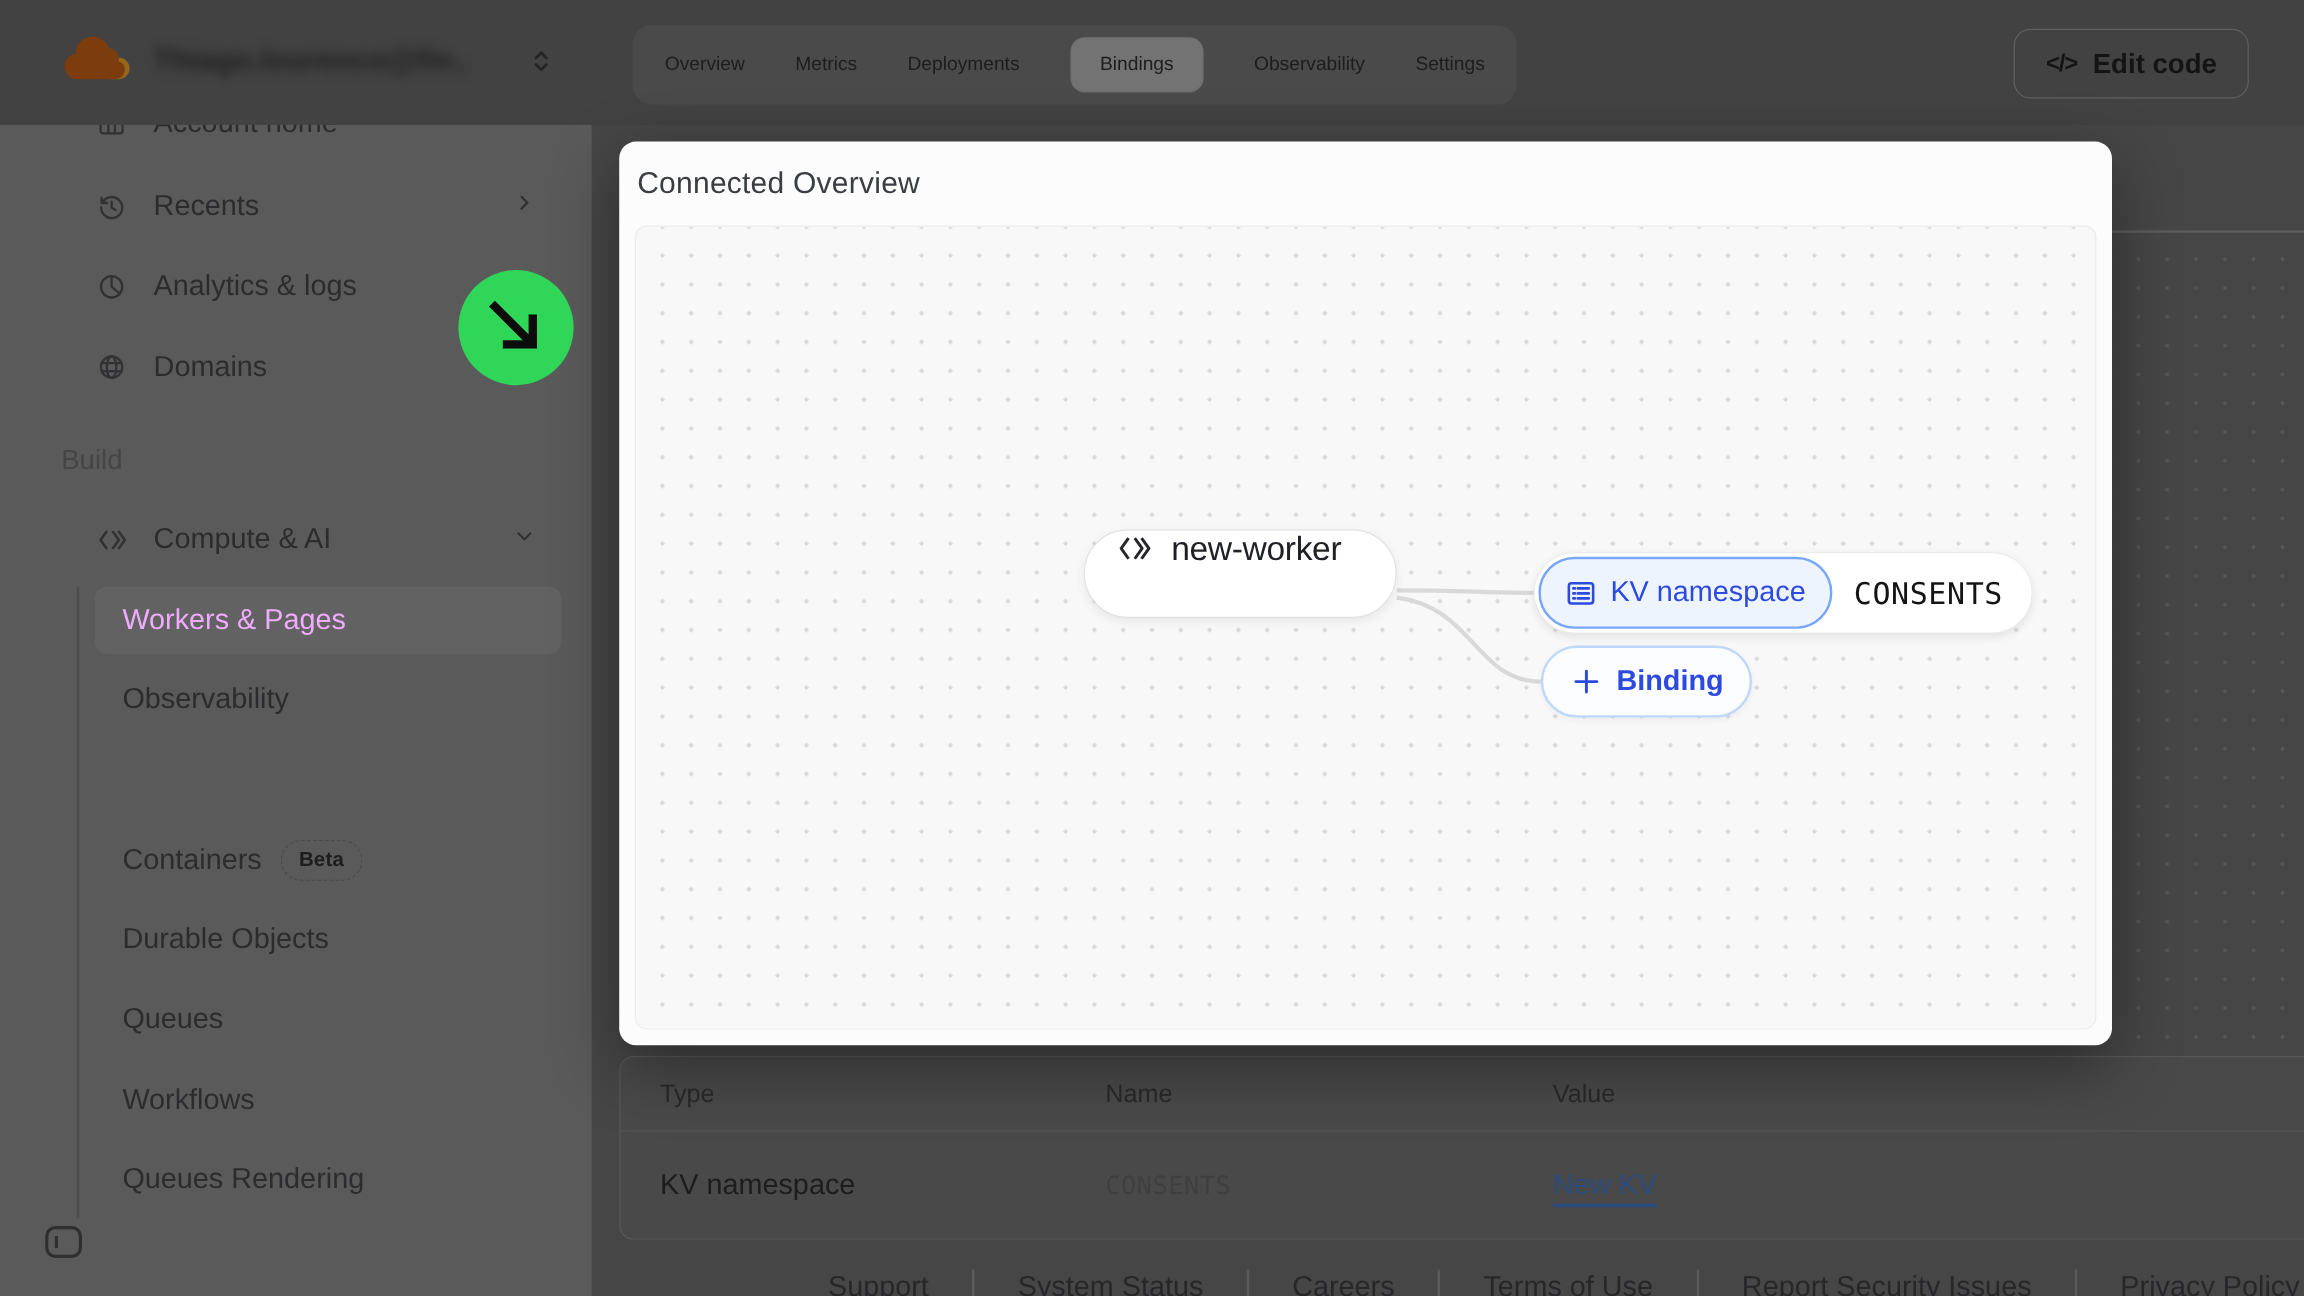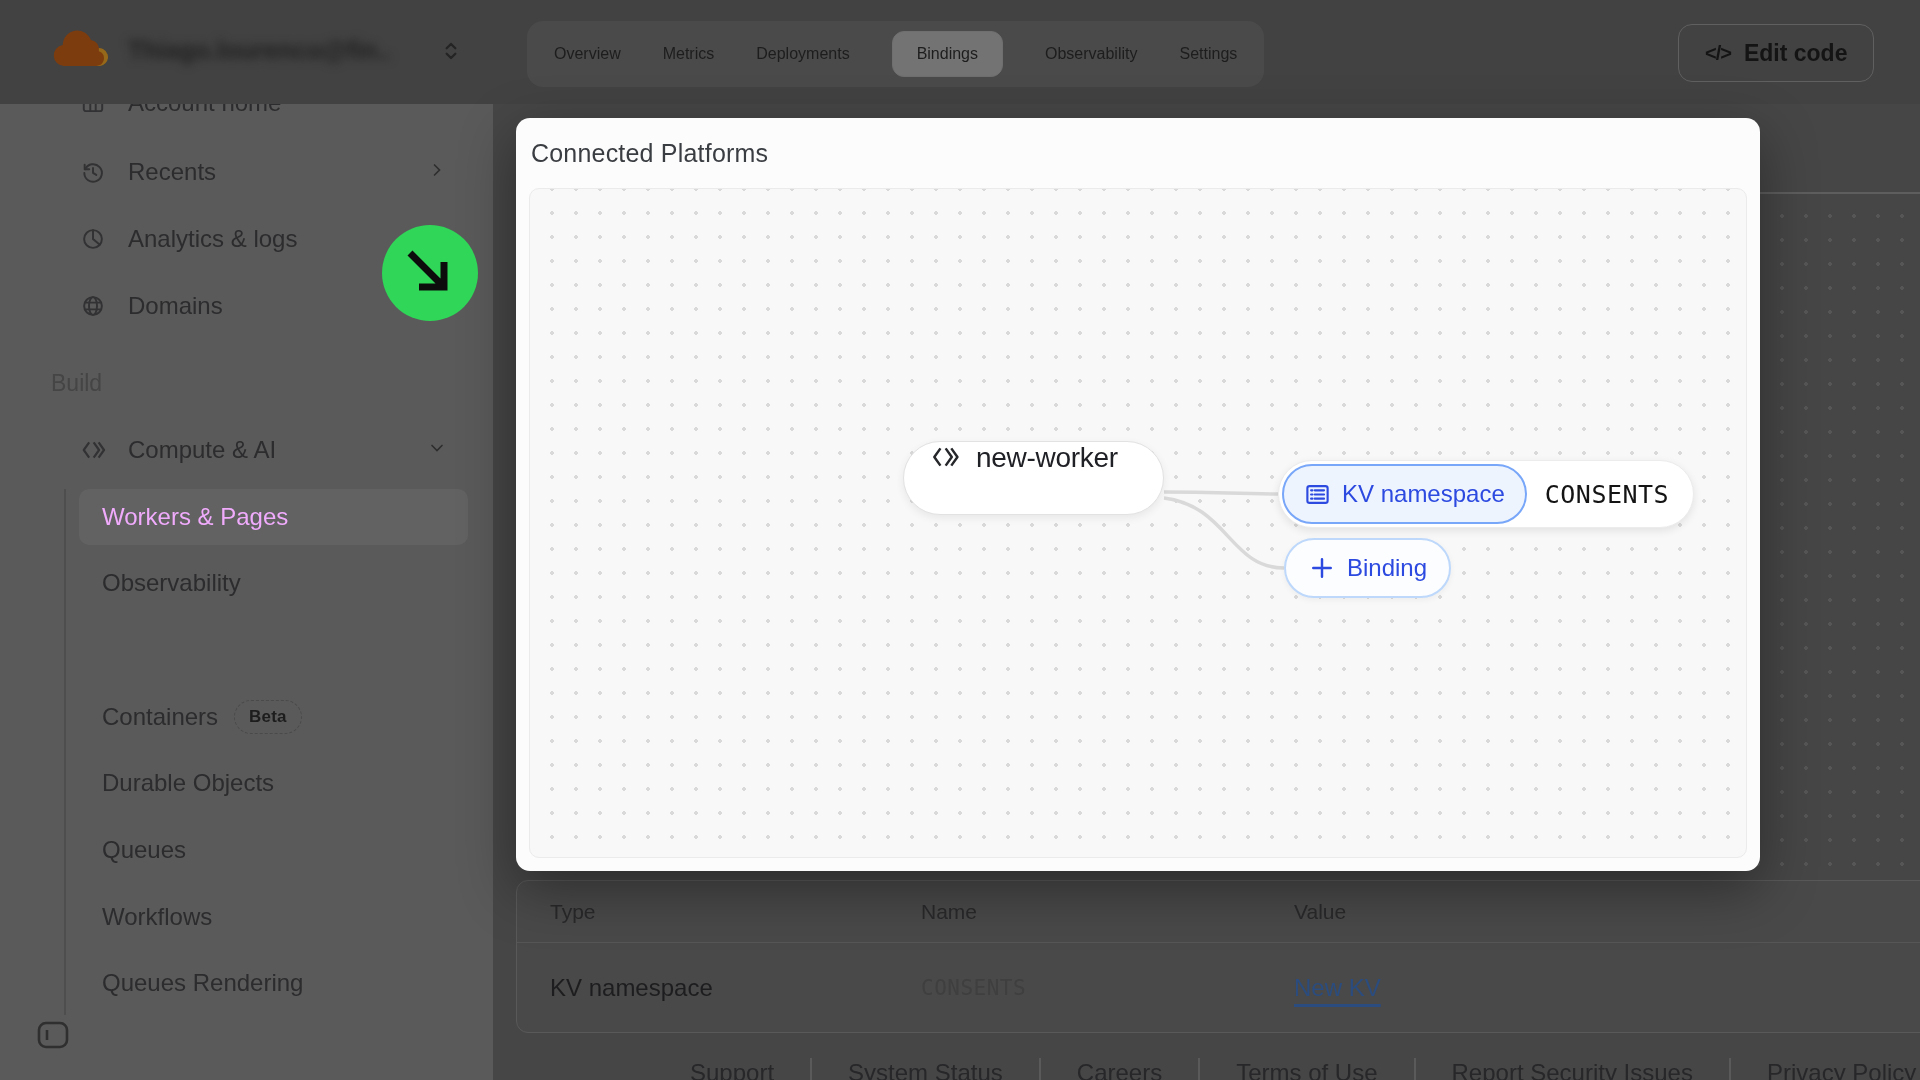--- a/index.html
+++ b/index.html
@@ -77,21 +77,21 @@
     background:#ffffff;border:1px solid #ececec;border-radius:34px;padding:0 24px 0 3px;
     box-shadow:0 3px 8px rgba(0,0,0,.09);z-index:2;cursor:pointer}
   .kv-chip{height:60px;display:inline-flex;align-items:center;gap:11px;background:#edf4fe;
     border:2px solid #78a6f8;border-radius:30px;padding:0 20px;color:#2c49e0}
   .kv-chip .klbl{font-size:24px;font-weight:500}
   .kv-value{margin-left:18px;font-family:"DejaVu Sans Mono",monospace;font-size:25px;color:#141414;
     letter-spacing:.5px}
   .add-binding{position:absolute;left:754px;top:349px;height:60px;display:inline-flex;align-items:center;
     gap:11px;background:#fcfdff;border:2px solid #bdd8fb;border-radius:30px;padding:0 22px;
     color:#2c49e0;box-shadow:0 2px 6px rgba(0,0,0,.05);z-index:2;cursor:pointer}
-  .add-binding .blbl{font-size:24px;font-weight:400}
+  .add-binding .blbl{font-size:24px;font-weight:700}
 
   
   .click-dot{position:absolute;left:382px;top:225px;width:96px;height:96px;border-radius:50%;
     background:#2fd657;z-index:9;display:flex;align-items:center;justify-content:center}
 </style>
 </head>
 <body>
 
 <div class="sidebar">
   <div class="srow" style="top:75px">
@@ -242,21 +242,21 @@
   <span class="tab">Observability</span>
   <span class="tab">Settings</span>
 </div>
 
 <div class="edit-code">
   <span class="glyph">&lt;/&gt;</span>
   <span>Edit code</span>
 </div>
 
 <div class="modal">
-  <div class="modal-title">Connected Platforms</div>
+  <div class="modal-title">Connected Overview</div>
 
   <div class="canvas">
     <svg class="edges" width="1218" height="670">
       <path d="M634 303 C 692 303, 702 305, 748 305" stroke="#d9d9d9" stroke-width="3.5" fill="none"></path>
       <path d="M634 309 C 698 317, 700 379, 754 379" stroke="#d9d9d9" stroke-width="3.5" fill="none"></path>
     </svg>
 
     <div class="worker-node">
       <span class="wic">
         <svg width="32" height="30" viewBox="0 0 26 24" fill="none" stroke="currentColor" stroke-width="2" stroke-linejoin="round">

